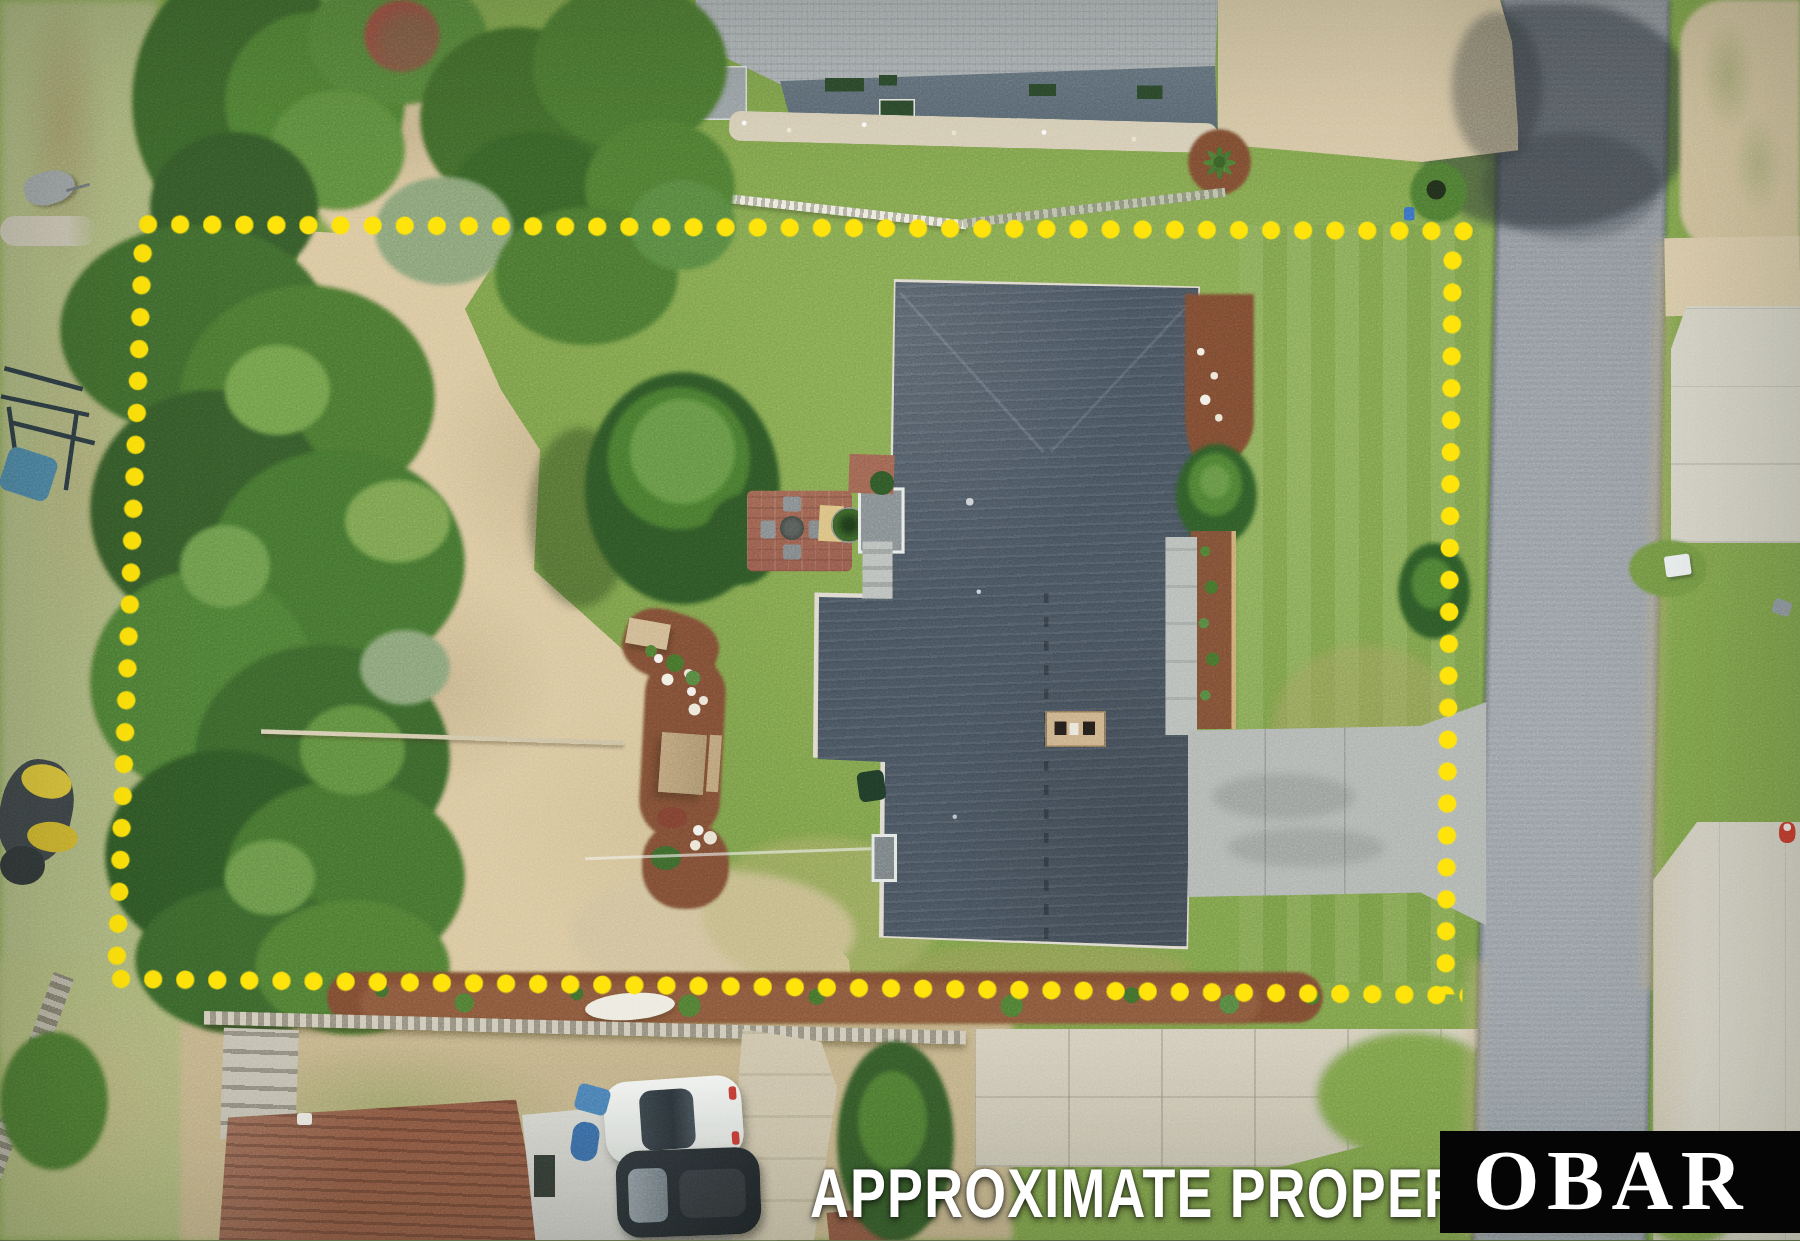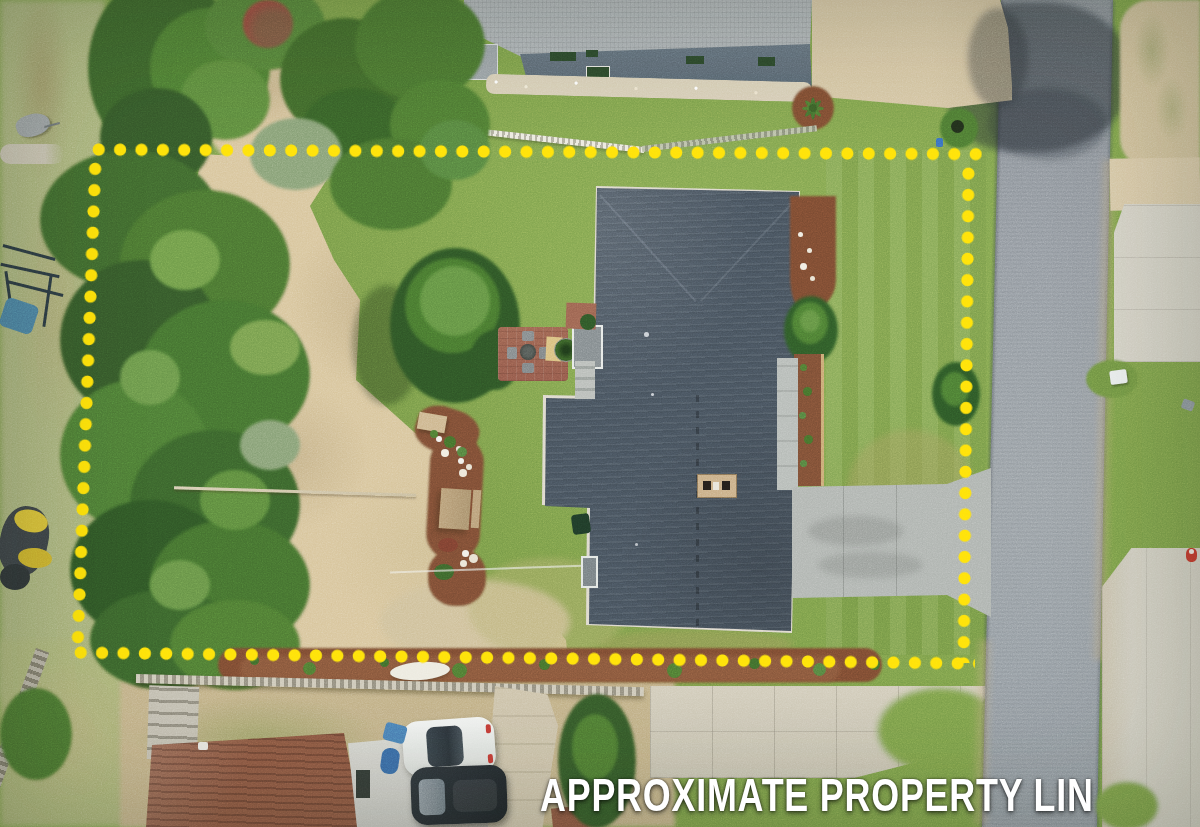--- a/index.html
+++ b/index.html
@@ -307,14 +307,17 @@
   <svg class="a" width="1200" height="827" style="left:0;top:0;opacity:.4;mix-blend-mode:overlay;pointer-events:none;">
     <filter id="grain">
         <feTurbulence type="fractalNoise" baseFrequency="0.8" numOctaves="2" stitchTiles="stitch"></feTurbulence>
         <feColorMatrix type="saturate" values="0"></feColorMatrix>
       </filter>
     <rect width="1200" height="827" filter="url(#grain)"></rect>
   </svg>
   <div class="a" style="inset:0;box-shadow:inset 0 0 140px rgba(25,35,18,.28);pointer-events:none;"></div>
 
   <div class="a" id="watermark" style="left:540px;top:772px;">APPROXIMATE PROPERTY LIN</div>
+  <div class="a" id="logo-box" style="left:960px;top:754px;width:240px;height:68px;">
+    <div id="logo-text">OBAR</div>
+  </div>
 
 </div>
 
 </body></html>

